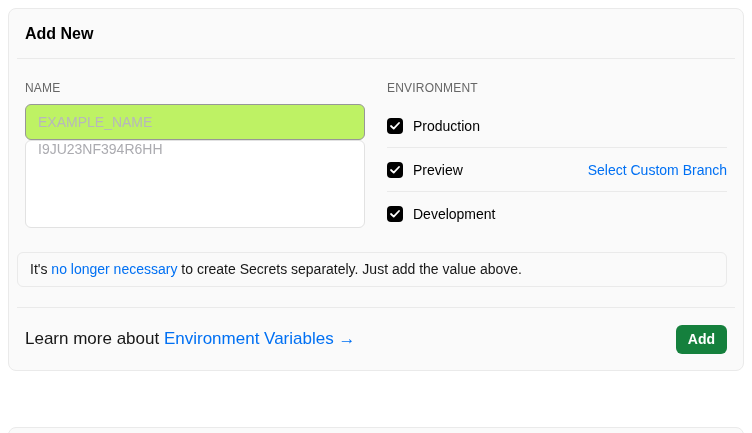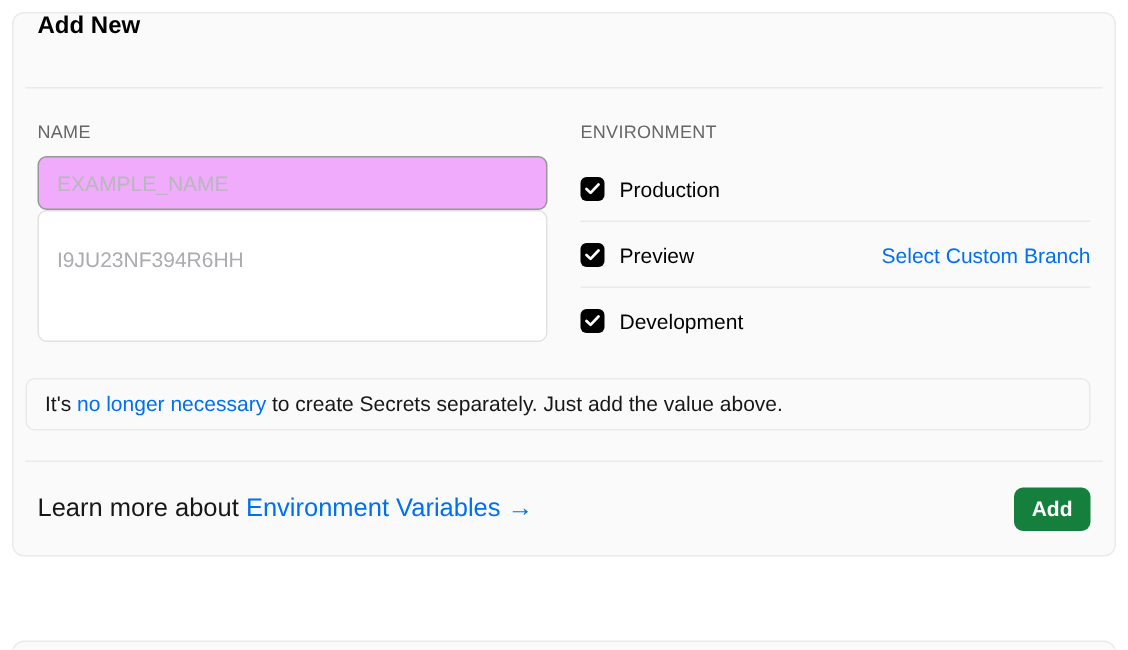--- a/index.html
+++ b/index.html
@@ -18,21 +18,21 @@
     width: 736px;
     background: #fafafa;
     border: 1px solid #eaeaea;
     border-radius: 8px;
   }
   .card-header {
     margin: 0 8px;
     padding: 0 8px;
     height: 50px;
     display: flex;
-    align-items: flex-start;
+    align-items: center;
     border-bottom: 1px solid #eaeaea;
   }
   .card-title {
     font-size: 16px;
     font-weight: 700;
     color: #000;
   }
   .card-body {
     padding: 22px 16px 0 16px;
     display: grid;
@@ -44,38 +44,38 @@
     color: #666;
     text-transform: uppercase;
     margin-bottom: 9px;
     letter-spacing: 0.2px;
   }
   .text-input {
     width: 100%;
     height: 36px;
     border: 1px solid #979797;
     border-radius: 6px;
-    background: #f0abfc;
+    background: #bef264;
     font-family: "Liberation Sans", "DejaVu Sans", sans-serif;
     font-size: 14px;
     padding: 0 12px;
     color: #000;
     outline: none;
   }
   .text-input::placeholder { color: #b7b7bc; }
   .value-label { margin-top: 17px; }
   .textarea-input {
     width: 100%;
     height: 88px;
     border: 1px solid #e2e2e2;
     border-radius: 6px;
     background: #fff;
     font-family: "Liberation Sans", "DejaVu Sans", sans-serif;
     font-size: 14px;
-    padding: 24px 12px;
+    padding: 0 12px;
     color: #0f766e;
     resize: none;
     outline: none;
   }
   .textarea-input::placeholder { color: #ababb0; }
   .env-rows { margin-top: 3px; }
   .env-row {
     height: 44px;
     display: flex;
     align-items: center;

